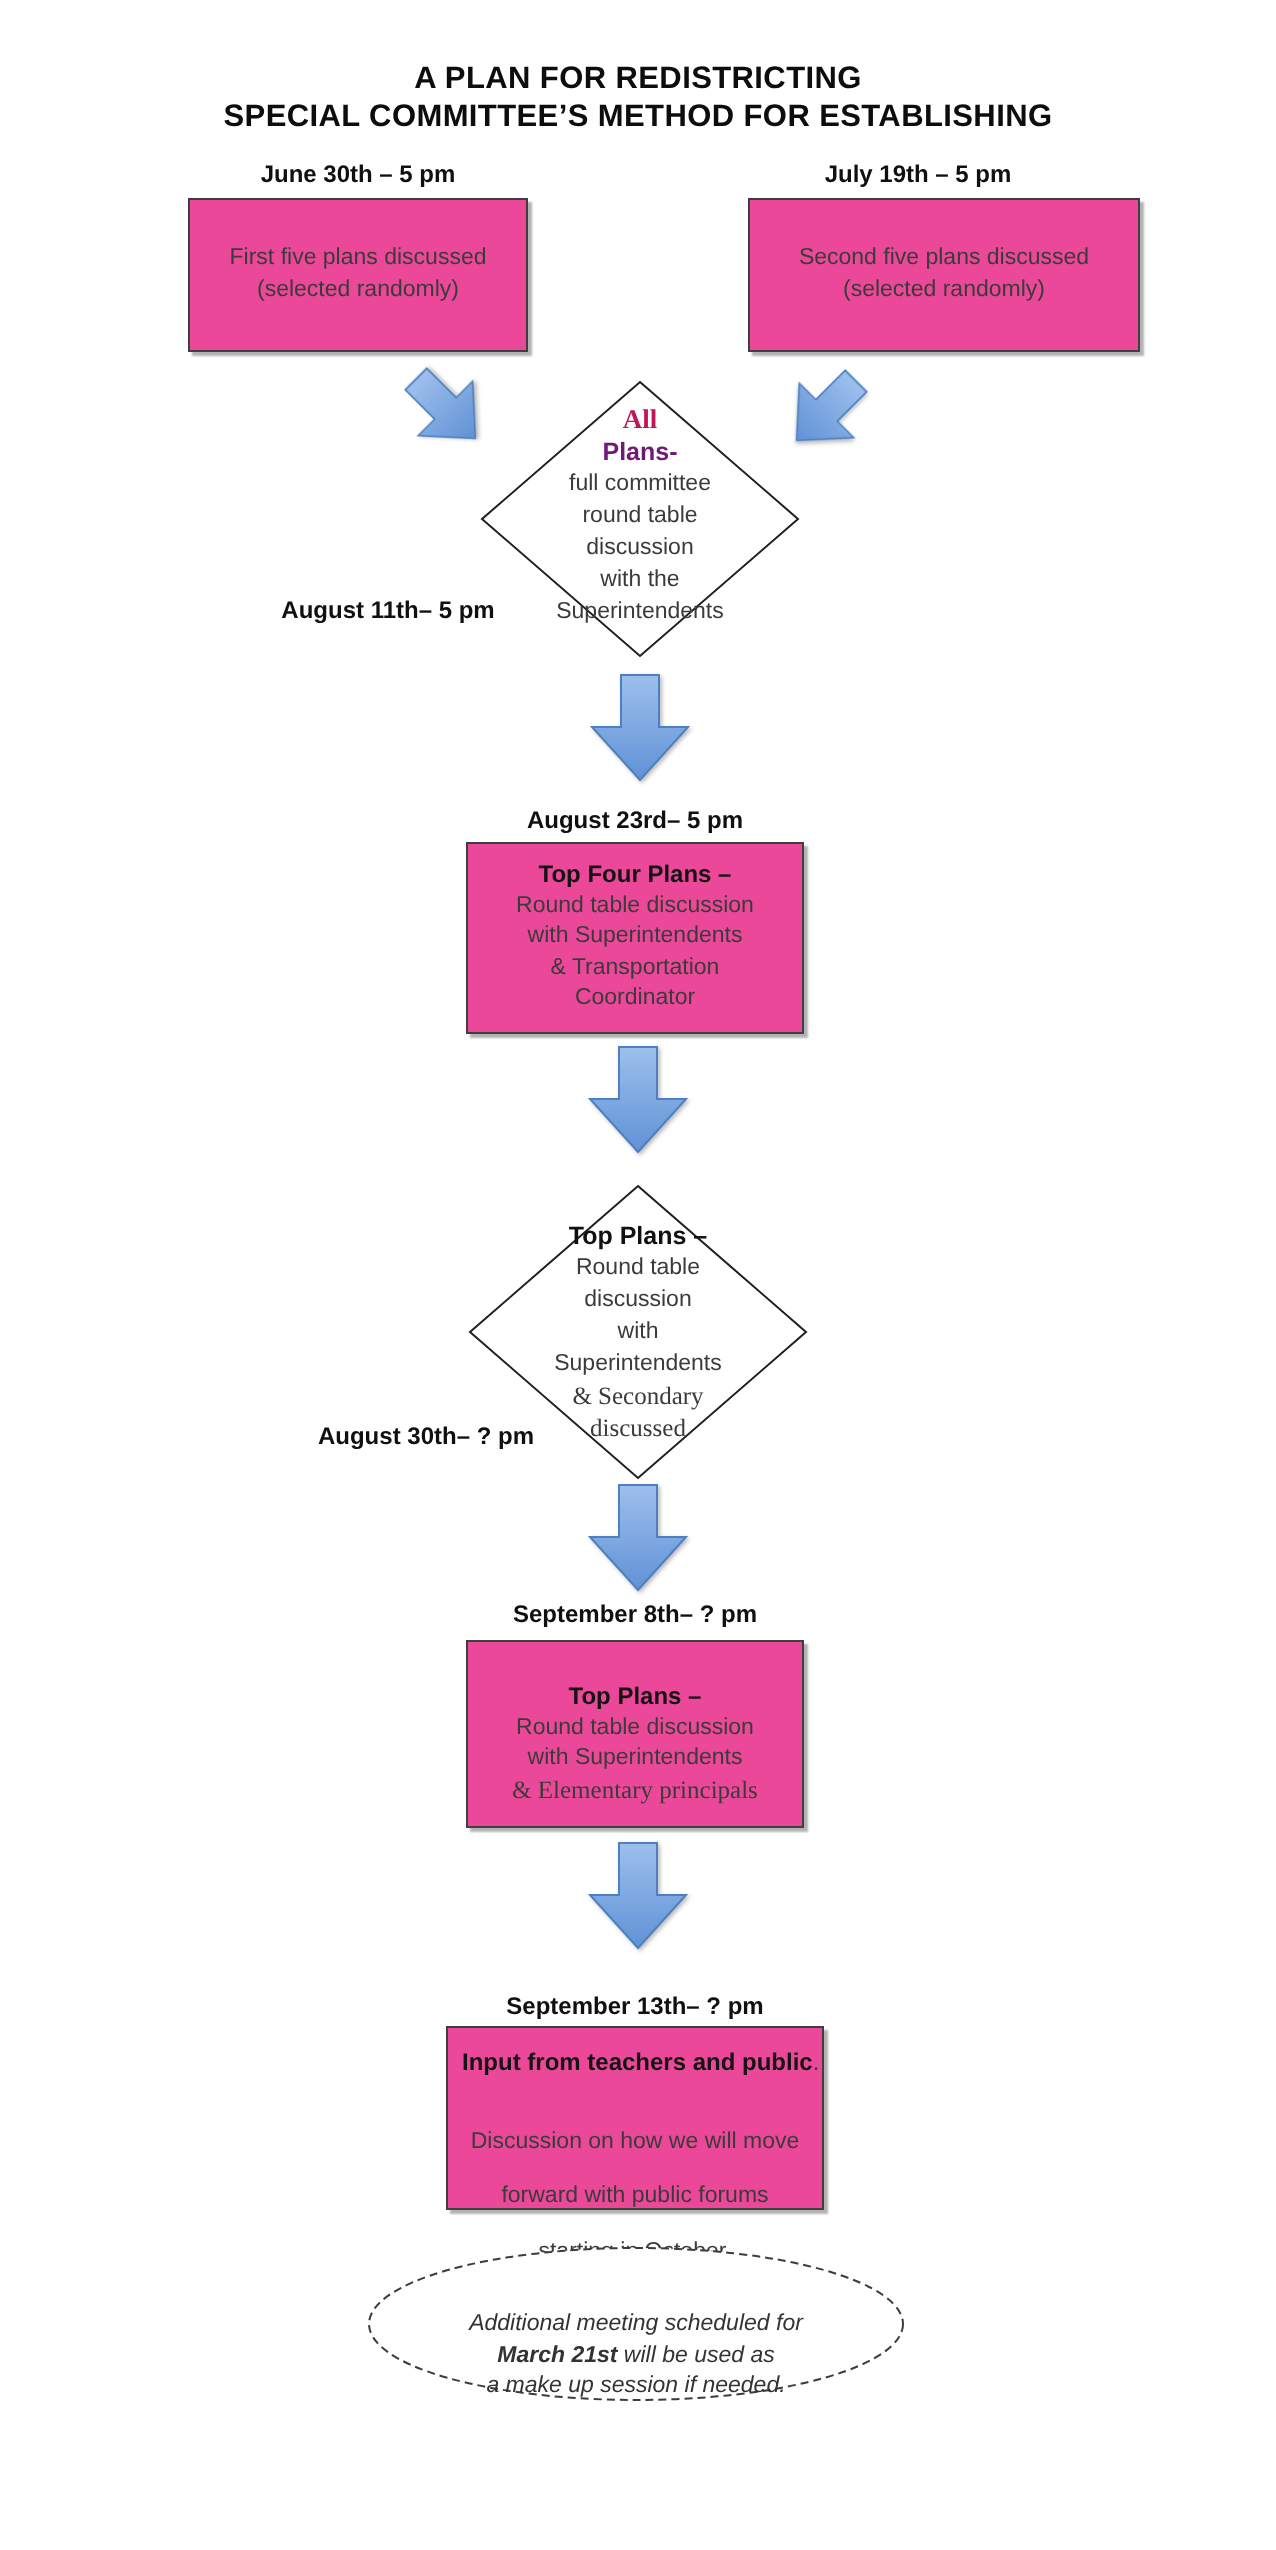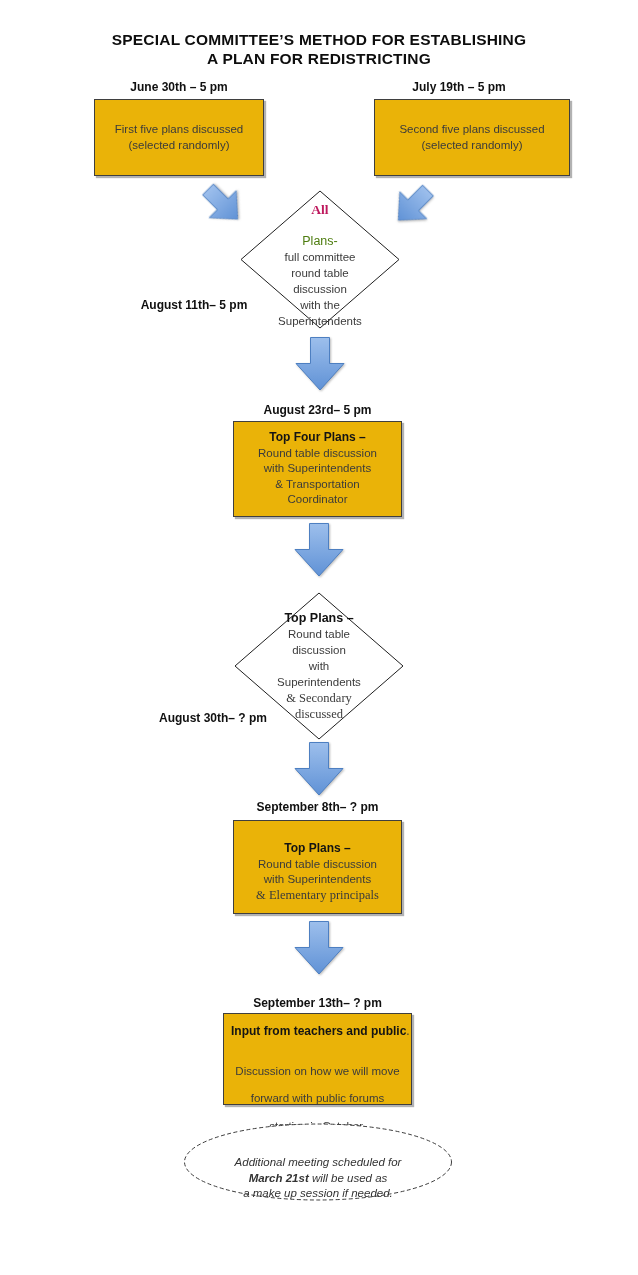--- a/index.html
+++ b/index.html
@@ -9,21 +9,21 @@
   }
   .abs{position:absolute;}
   .title{
     top:30px;left:0;width:638px;text-align:center;
     font-size:15.5px;font-weight:bold;line-height:19px;color:#0d0d0d;letter-spacing:.2px;
   }
   .hdr{
     font-size:12px;font-weight:bold;color:#101010;text-align:center;line-height:15px;white-space:nowrap;
   }
   .pbox{
-    border:1px solid #3f3f3f;background:#eab308;
+    border:1px solid #3f3f3f;background:#ec4899;
     box-shadow:2px 2px 1px rgba(0,0,0,0.30);
     box-sizing:border-box;
   }
   .pbox-inner{
     position:absolute;left:0;top:0;width:100%;height:100%;
     display:flex;flex-direction:column;justify-content:center;
     text-align:center;font-size:11.5px;line-height:15.5px;color:#3b3b3b;
   }
   .bline{font-weight:bold;font-size:12px;color:#141414;}
   .serifline{font-family:"Liberation Serif",serif;font-size:12.5px;}
@@ -48,22 +48,22 @@
   <svg width="0" height="0" style="position:absolute" aria-hidden="true">
     <defs>
       <linearGradient id="arrowGrad" x1="0" y1="0" x2="0" y2="1">
         <stop offset="0" stop-color="#9dbfec"></stop>
         <stop offset="1" stop-color="#6092d6"></stop>
       </linearGradient>
     </defs>
   </svg>
 
   <div class="abs title">
+    <div>A PLAN FOR REDISTRICTING</div>
     <div>SPECIAL COMMITTEE’S METHOD FOR ESTABLISHING</div>
-    <div>A PLAN FOR REDISTRICTING</div>
   </div>
 
   <div class="abs hdr" style="left:94px;top:80px;width:170px;">June 30th – 5 pm</div>
   <div class="abs pbox" style="left:94px;top:99px;width:170px;height:77px;">
     <div class="pbox-inner">
       <div>First five plans discussed</div>
       <div>(selected randomly)</div>
     </div>
   </div>
 
@@ -80,21 +80,21 @@
   </svg>
   <svg class="abs arrow rot-dl" style="left:393px;top:183px;" width="40" height="45" viewBox="0 0 50 54">
     <polygon points="15.5,0.5 34.5,0.5 34.5,26.5 49,26.5 25,53 1,26.5 15.5,26.5" fill="url(#arrowGrad)" stroke-width="1" stroke="#4d7fc1"></polygon>
   </svg>
 
   <svg class="abs" style="left:240px;top:190px;" width="160" height="139" viewBox="0 0 160 139">
     <polygon points="80,1 159,69.5 80,138 1,69.5" fill="#ffffff" stroke="#1f1f1f" stroke-width="1"></polygon>
   </svg>
   <div class="abs dtext" style="left:240px;top:202px;width:160px;">
     <div style="font-family:'Liberation Serif',serif;font-weight:bold;font-size:13.5px;color:#be185d;">All</div>
-    <div style="font-weight:normal;font-size:12.5px;color:#4d7c0f;margin-top:15px;">Plans-</div>
+    <div style="font-weight:bold;font-size:12.5px;color:#701a75;">Plans-</div>
     <div>full committee</div>
     <div>round table</div>
     <div>discussion</div>
     <div>with the</div>
     <div>Superintendents</div>
   </div>
   <div class="abs hdr" style="left:124px;top:298px;width:140px;">August 11th– 5 pm</div>
 
   <svg class="abs arrow" style="left:295px;top:337px;" width="50" height="54" viewBox="0 0 50 54">
     <polygon points="15.5,0.5 34.5,0.5 34.5,26.5 49,26.5 25,53 1,26.5 15.5,26.5" fill="url(#arrowGrad)" stroke-width="1" stroke="#4d7fc1"></polygon>

